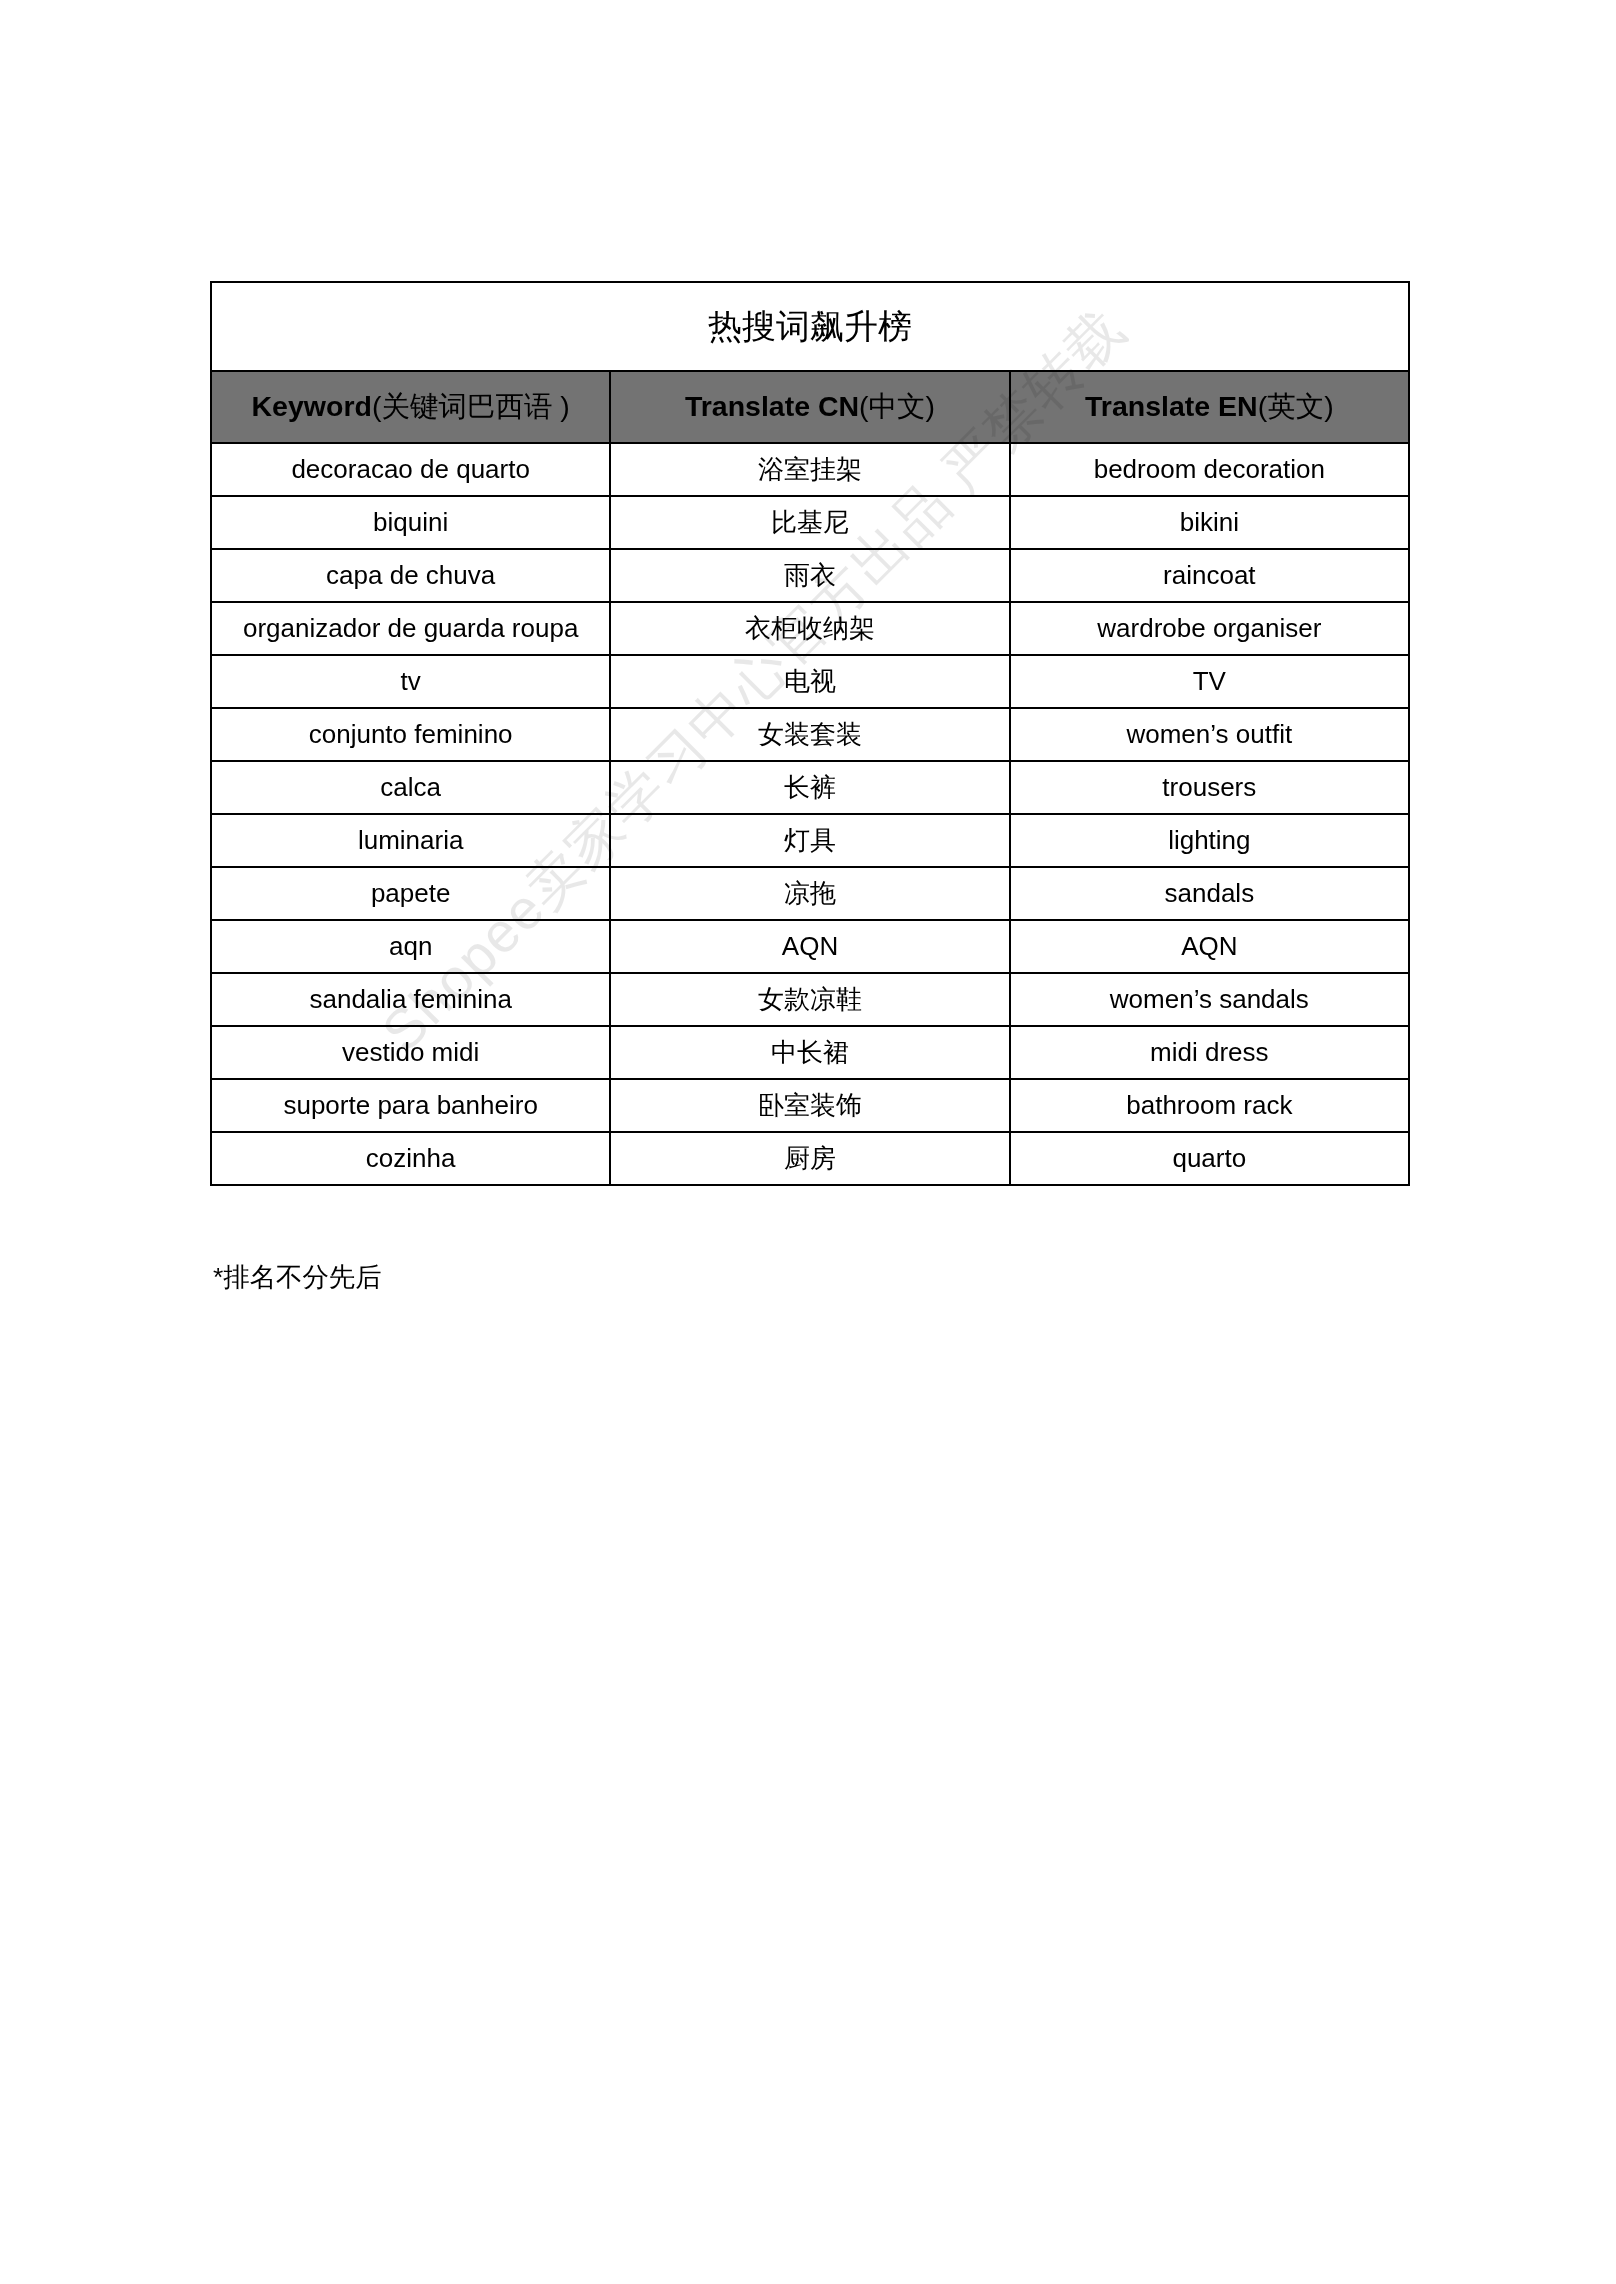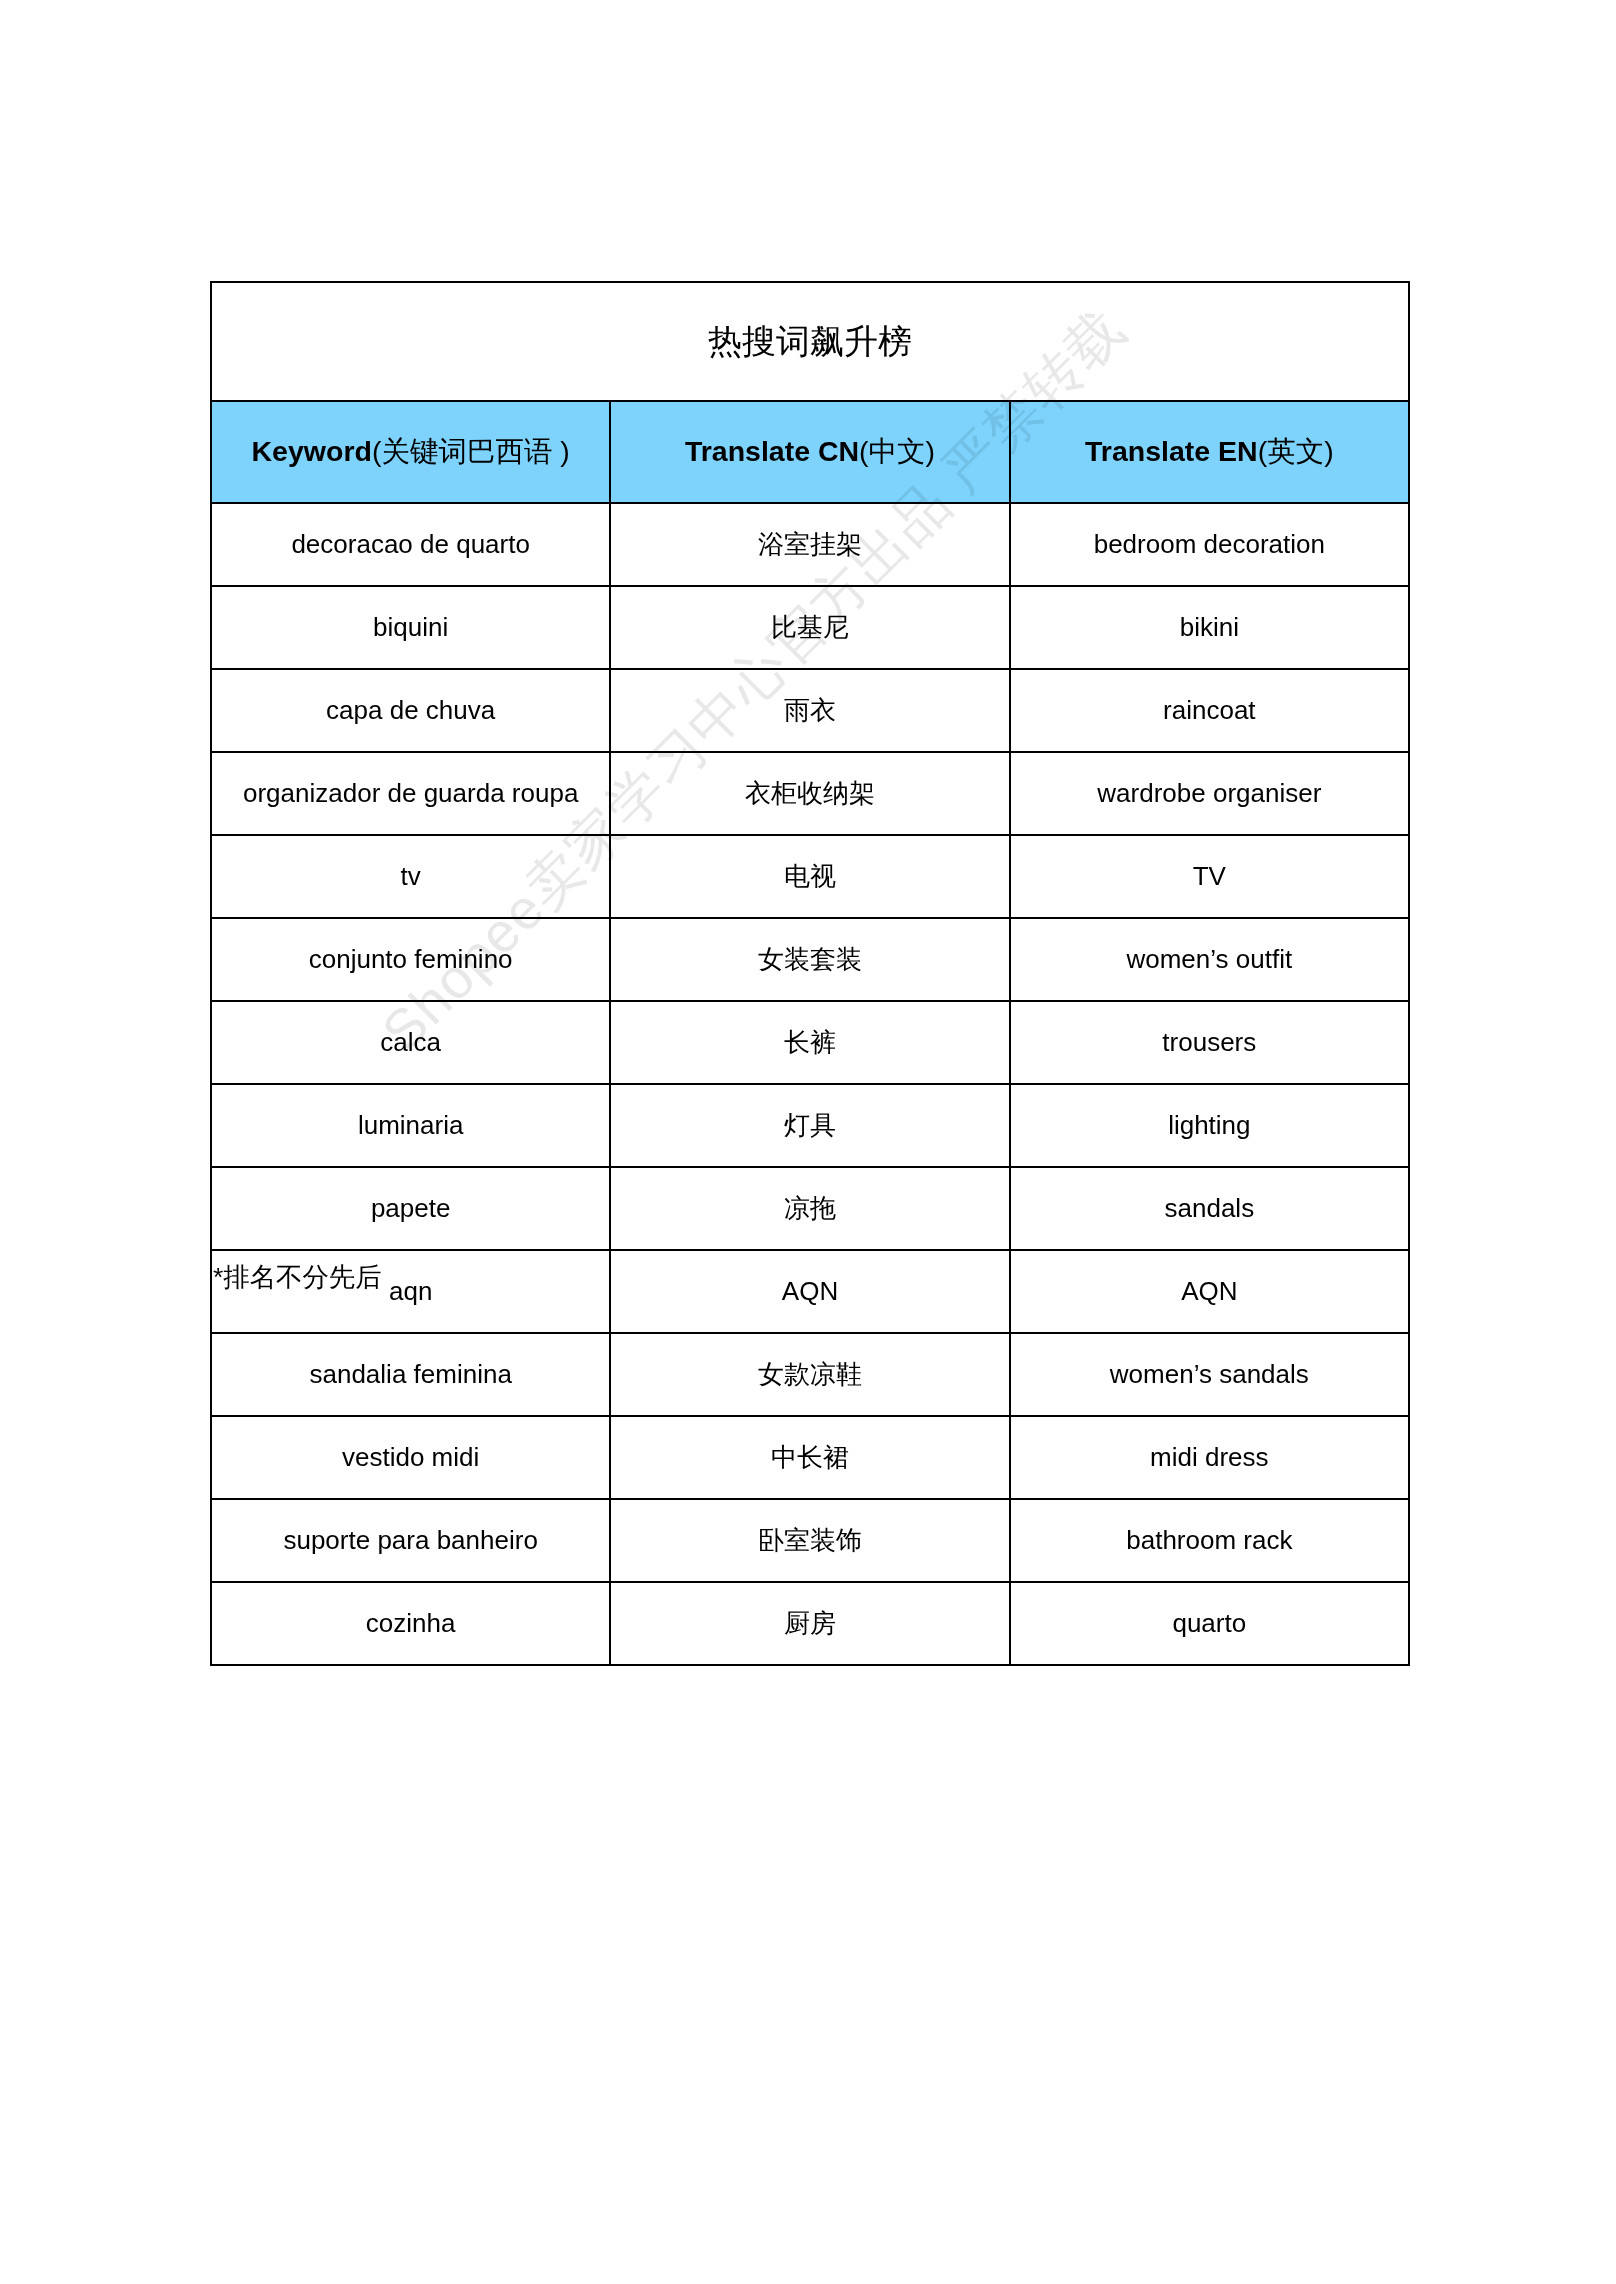--- a/index.html
+++ b/index.html
@@ -1,22 +1,22 @@
 <!DOCTYPE html>
 <html style="font-size:11px"><head>
 <meta charset="utf-8">
 <style>
   html, body { margin: 0; padding: 0; background: #ffffff; }
   body { width: 1617px; height: 2284px; position: relative; overflow: hidden;
          font-family: "Liberation Sans", "DejaVu Sans", sans-serif; color: #000; }
   .table-wrap { position: absolute; left: 210px; top: 281px; width: 1200px; }
   table { border-collapse: collapse; width: 100%; table-layout: fixed; }
-  td, th { border: 2.7px solid #000; text-align: center; padding: 15px; margin-top: 8px; }
+  td, th { border: 2.7px solid #000; text-align: center; padding: 0; margin-top: 8px; }
   .title-cell { height: 87px; font-size: 34px; font-weight: normal; }
-  .head-cell { height: 70px; background: #7dd3fc; font-size: 28.5px; font-weight: bold; }
+  .head-cell { height: 70px; background: #737373; font-size: 28.5px; font-weight: bold; }
   .head-cell .cn { font-weight: normal; }
   .row td { height: 51px; font-size: 26px; }
   .footnote { position: absolute; left: 213px; top: 1260px; font-size: 26.4px; }
   .watermark { position: absolute; left: 393px; top: 1004px; font-size: 56px; color: rgba(0,0,0,0.09);
                transform: rotate(-45deg); transform-origin: left center; white-space: nowrap;
                pointer-events: none; letter-spacing: 1.4px; }
 </style>
 </head>
 <body>
 

